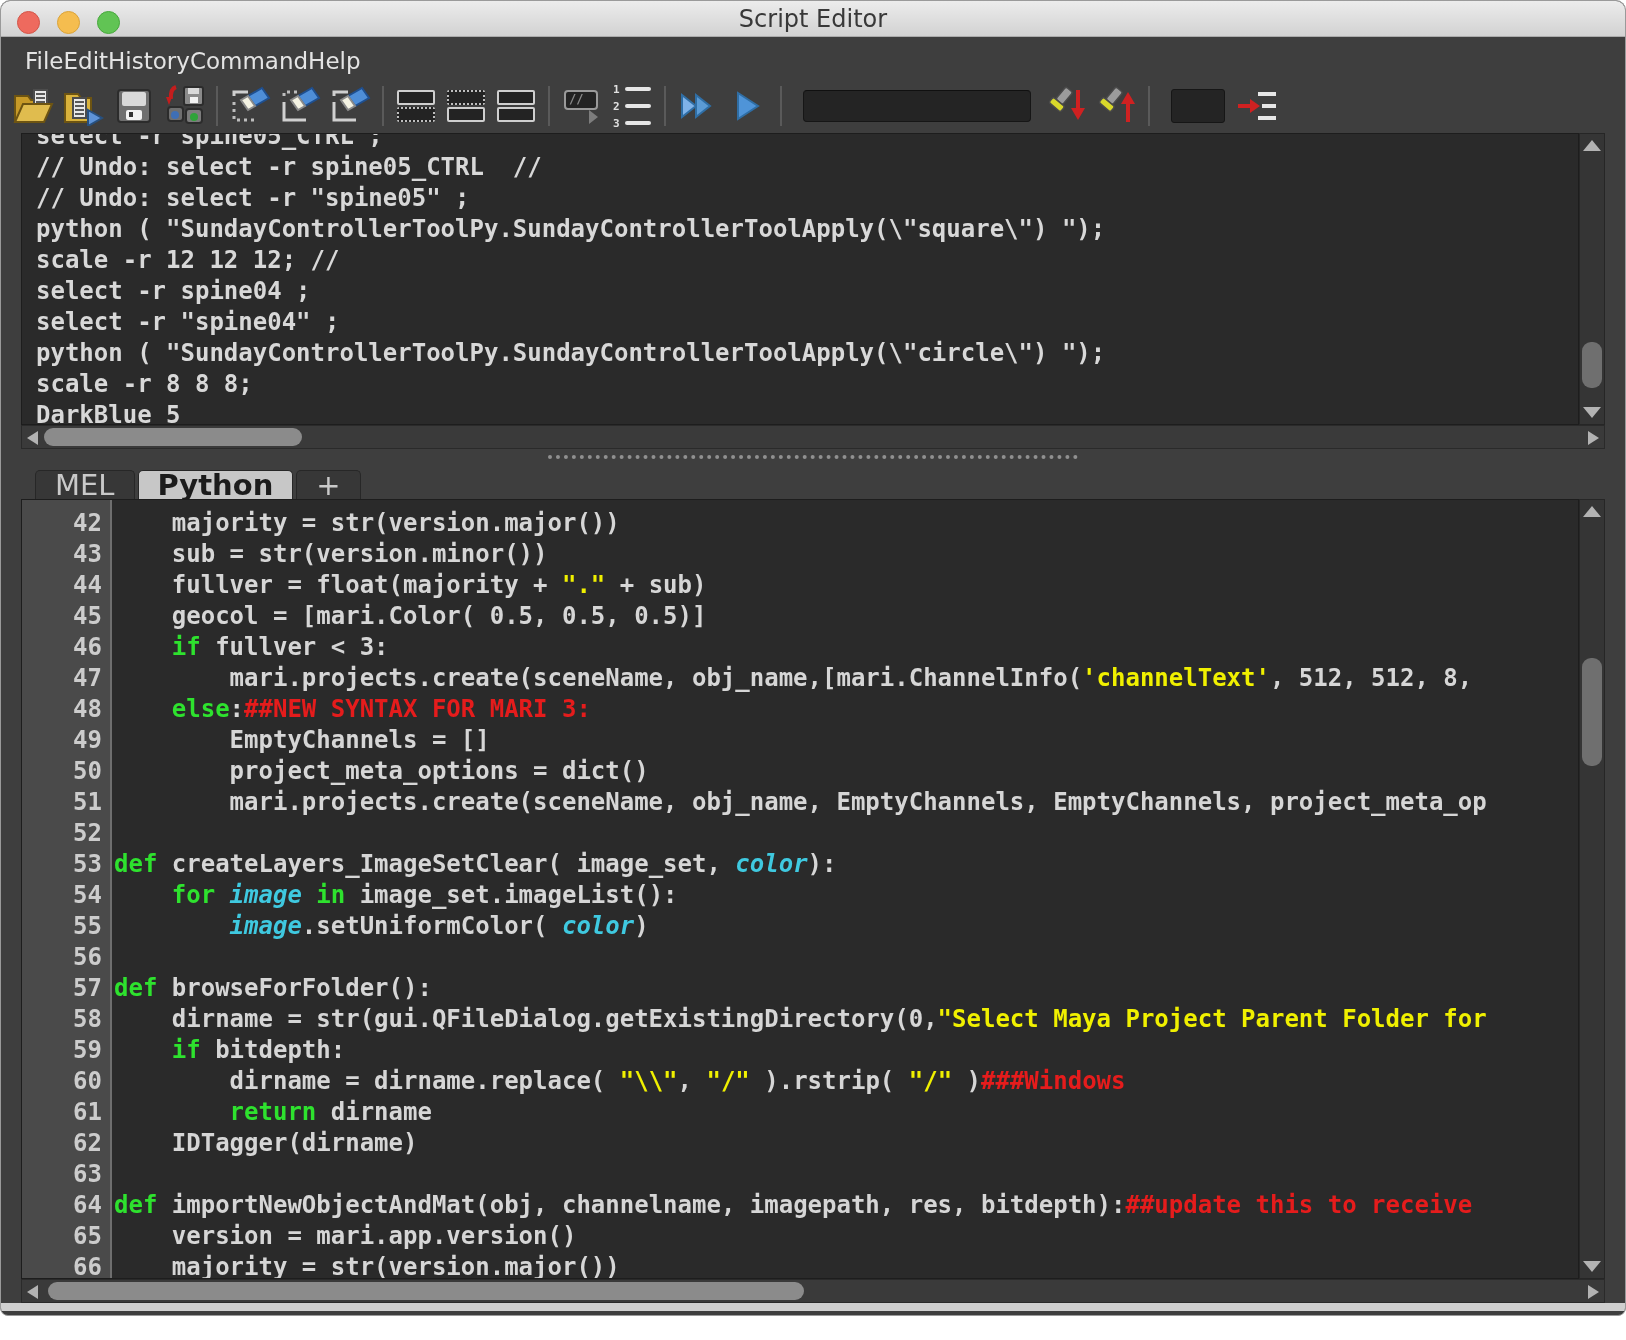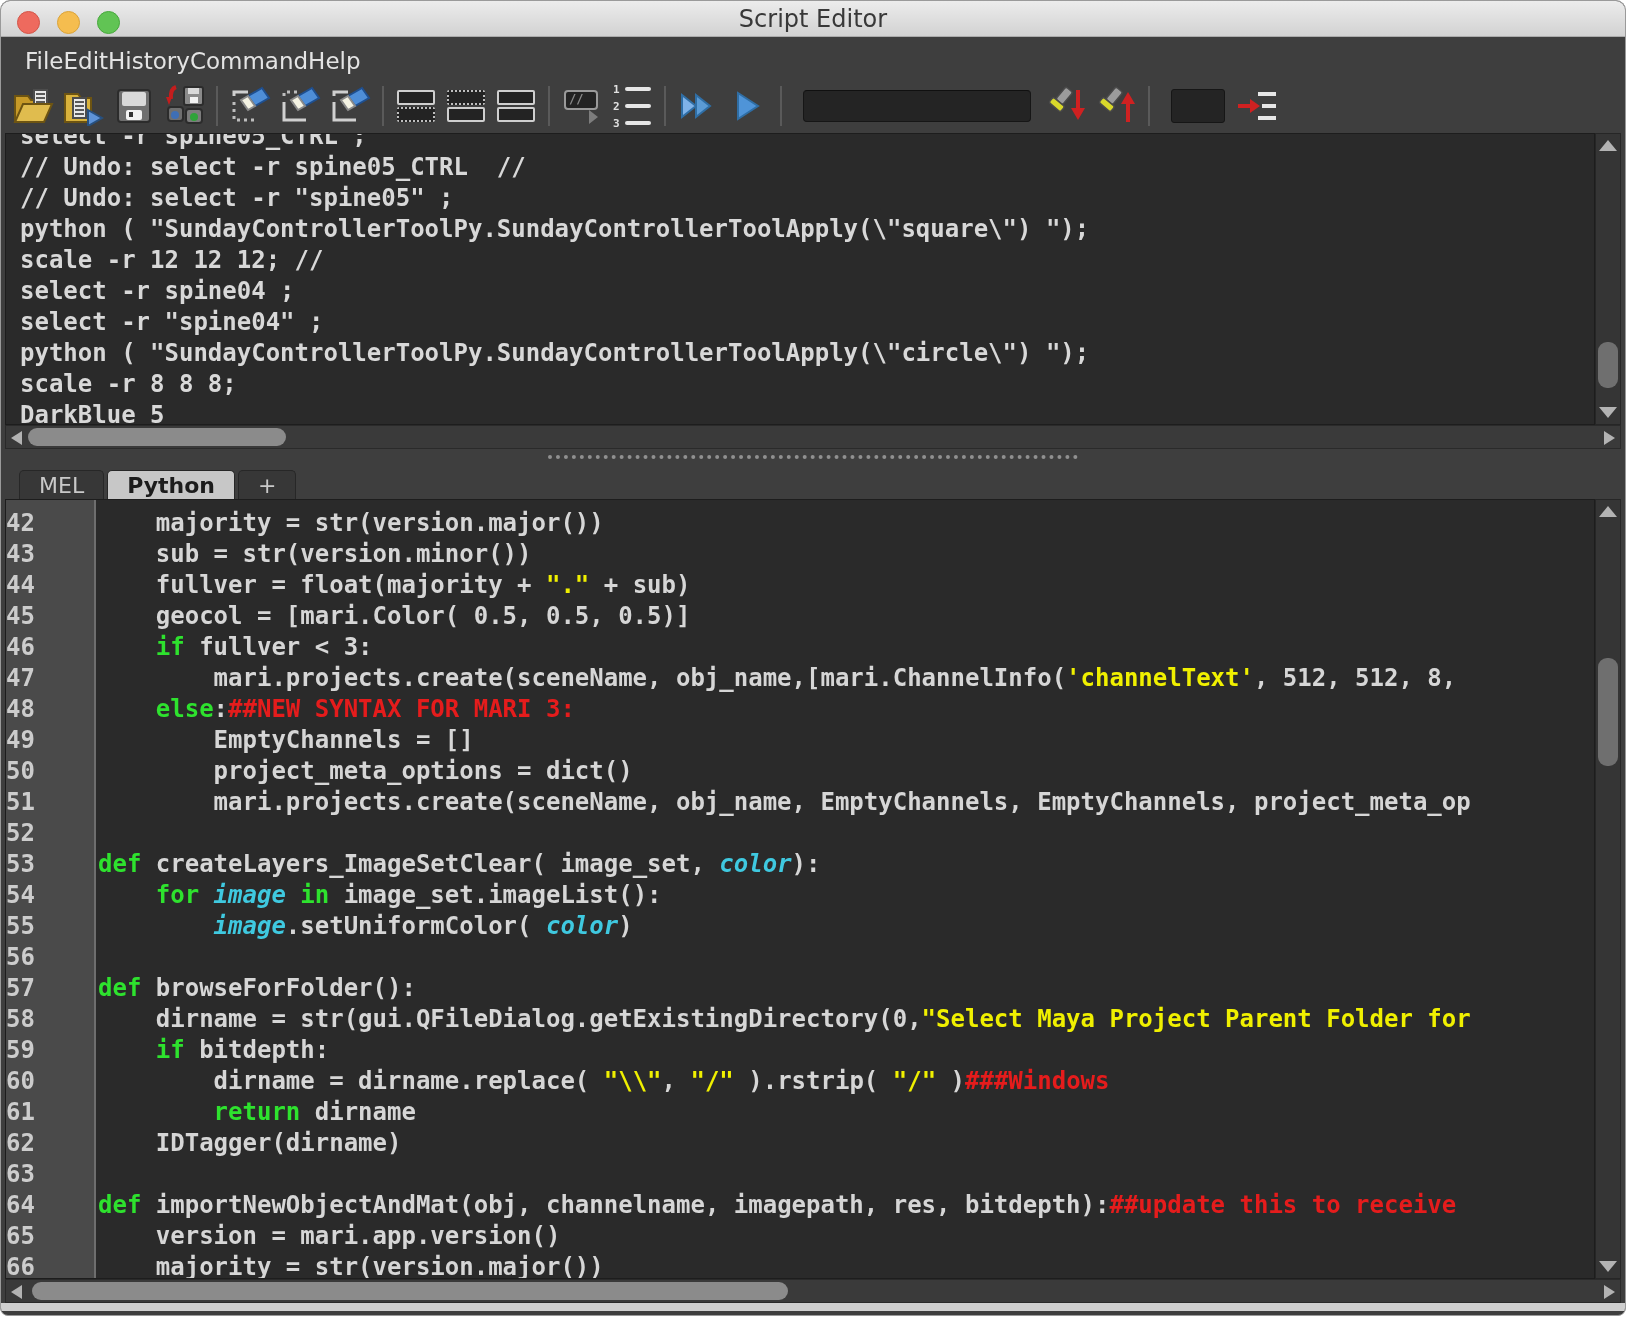--- a/index.html
+++ b/index.html
@@ -36,21 +36,21 @@
   .echo-tri{position:absolute;right:4px;bottom:2px;width:0;height:0;border-left:9px solid #7d7d7d;
             border-top:7px solid transparent;border-bottom:7px solid transparent;}
   .numlist-ic{display:flex;flex-direction:column;gap:4px;}
   .numrow{display:flex;align-items:center;gap:4px;}
   .numrow .n{color:#e0e0e0;font:bold 11px "DejaVu Sans Mono",monospace;width:8px;}
   .numrow .l{width:26px;height:4px;background:#e6e6e6;border-radius:2px;}
   .searchfield{width:228px;height:32px;background:#242424;border:1px solid #161616;border-top:1px solid #101010;
                border-radius:4px;color:#dddddd;font-size:18px;padding:0 8px;margin:0 10px 0 14px;outline:none;}
   .gotobox{width:54px;height:34px;background:#242424;border:1px solid #161616;border-radius:3px;margin:0 8px 0 14px;}
   
-  .content{padding:0 4px;}
+  .content{padding:0 20px;}
   .pane-top{display:flex;height:292px;}
   .history-view{flex:1;background:#2a2a2a;border:1px solid #1d1d1d;overflow:hidden;
                 padding:2px 0 0 14px;font:bold 24px "DejaVu Sans Mono",monospace;
                 line-height:31px;color:#d8d8d8;white-space:pre;}
   .hline{height:31px;}
   .hline.clip{margin-top:-15px;}
   
   .vscroll{width:26px;background:#353535;border:1px solid #262626;position:relative;flex:0 0 auto;}
   .varrow{position:absolute;left:3px;width:18px;height:12px;}
   .varrow.up{top:6px;border-left:9px solid transparent;border-right:9px solid transparent;border-bottom:11px solid #b3b3b3;width:0;height:0;}
@@ -58,32 +58,32 @@
   .vthumb{position:absolute;left:2px;width:20px;background:#6f6f6f;border-radius:9px;}
   .hscroll{height:24px;background:#3a3a3a;border:1px solid #2a2a2a;position:relative;}
   .harrow{position:absolute;top:5px;width:0;height:0;}
   .harrow.left{left:5px;border-top:7px solid transparent;border-bottom:7px solid transparent;border-right:11px solid #b3b3b3;}
   .harrow.right{right:5px;border-top:7px solid transparent;border-bottom:7px solid transparent;border-left:11px solid #b3b3b3;}
   .hthumb{position:absolute;top:2px;height:18px;background:#8b8b8b;border-radius:9px;}
   
   .divider{height:15px;display:flex;align-items:center;justify-content:center;}
   .divider .dots{width:530px;border-top:4px dotted #909090;}
   .tabbar{height:35px;display:flex;align-items:flex-end;padding-left:14px;gap:3px;}
-  .tab{height:29px;padding:0 19px;display:flex;align-items:center;font-size:22px;
+  .tab{height:29px;padding:0 19px;display:flex;align-items:center;font-size:29px;
        background:#373737;color:#c9c9c9;border:1px solid #272727;border-bottom:none;
        border-radius:5px 5px 0 0;}
   .tab.active{background:#c7c7c7;color:#1c1c1c;font-weight:bold;}
   
   .pane-bottom{display:flex;height:780px;}
   .editor{flex:1;background:#2a2a2a;border:1px solid #1d1d1d;position:relative;overflow:hidden;
           font:bold 24px "DejaVu Sans Mono",monospace;line-height:31px;}
   .gutter-bg{position:absolute;left:0;top:0;bottom:0;width:90px;background:#4a4a4a;border-right:2px solid #6e6e6e;}
   .elines{position:relative;padding-top:8px;}
   .erow{display:flex;height:31px;white-space:pre;}
-  .lnum{width:92px;flex:0 0 auto;text-align:left;padding-right:12px;color:#cccccc;}
+  .lnum{width:92px;flex:0 0 auto;text-align:right;padding-right:12px;color:#cccccc;}
   .lcode{flex:1;overflow:hidden;color:var(--code);}
   .seg-plain{color:var(--code);}
   .seg-kw{color:var(--kw);}
   .seg-str{color:var(--str);}
   .seg-com{color:var(--com);}
   .seg-var{color:var(--var);font-style:italic;}
   .bottom-edge{height:8px;background:#cfcfcf;}
   svg{display:block;}
 </style>
 </head>

